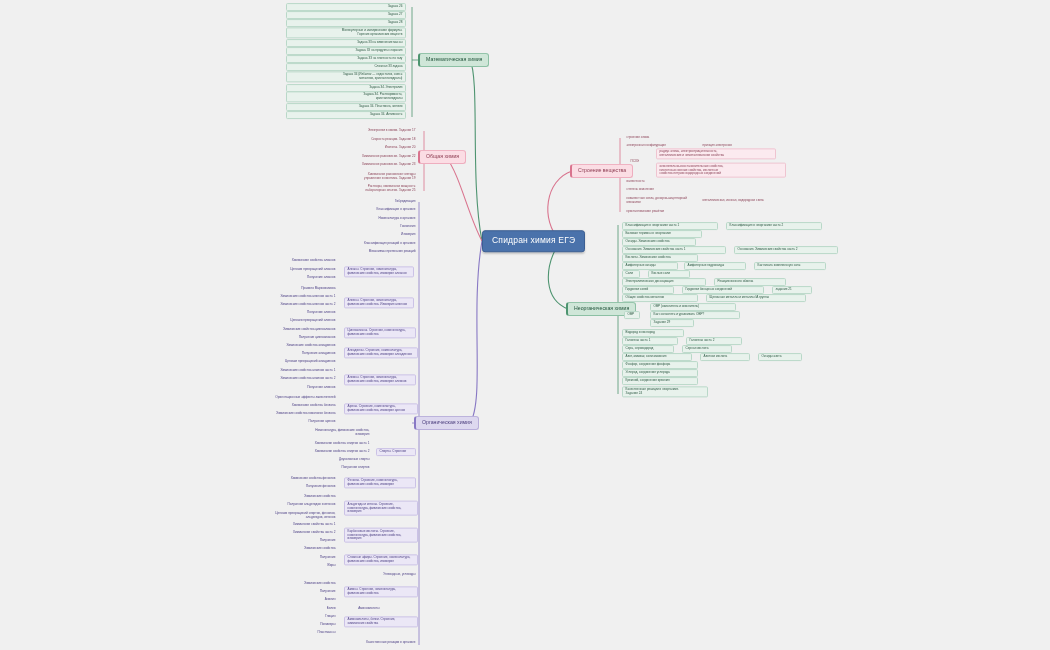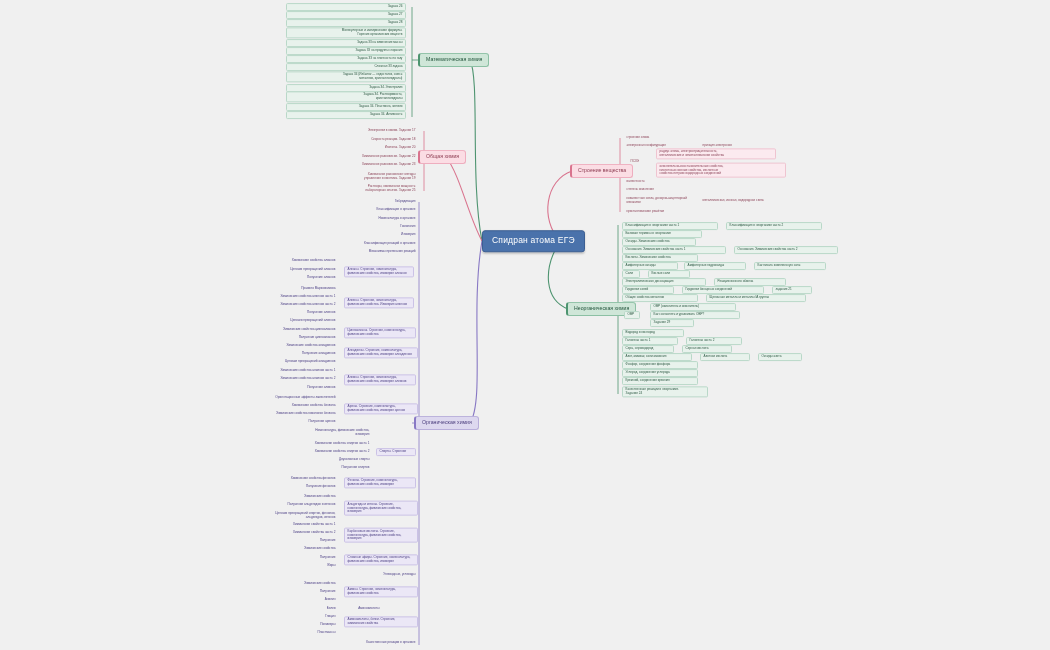--- a/index.html
+++ b/index.html
@@ -47,21 +47,21 @@
     <line x1="424" y1="131" x2="424" y2="191" stroke="#d9748e" stroke-width=".8"></line>
     <line x1="424" y1="157" x2="418" y2="157" stroke="#d9748e" stroke-width=".8"></line>
     <line x1="620" y1="138" x2="620" y2="212" stroke="#d9748e" stroke-width=".8"></line>
     <line x1="613" y1="171" x2="620" y2="171" stroke="#d9748e" stroke-width=".8"></line>
     <line x1="618" y1="225" x2="618" y2="394" stroke="#4e9470" stroke-width=".8"></line>
     <line x1="610" y1="309" x2="618" y2="309" stroke="#4e9470" stroke-width=".8"></line>
     <line x1="419" y1="202" x2="419" y2="645" stroke="#8878c4" stroke-width=".8"></line>
     <line x1="412" y1="423" x2="419" y2="423" stroke="#8878c4" stroke-width=".8"></line>
   </svg>
 
-  <div class="node root" style="left:482px;top:241px;">Спидран атома ЕГЭ</div>
+  <div class="node root" style="left:482px;top:241px;">Спидран химия ЕГЭ</div>
 
   <div class="node b1 green" style="left:418px;top:60px;">Математическая химия</div>
   <div class="node b1 pink" style="left:418px;top:157px;">Общая химия</div>
   <div class="node b1 pink" style="left:570px;top:171px;">Строение вещества</div>
   <div class="node b1 green" style="left:566px;top:309px;">Неорганическая химия</div>
   <div class="node b1 purple" style="left:414px;top:423px;">Органическая химия</div>
 
   <div class="node lf green ra" style="right:644px;top:7px;width:120px;">Задача 26</div>
   <div class="node lf green ra" style="right:644px;top:15px;width:120px;">Задача 27</div>
   <div class="node lf green ra" style="right:644px;top:23px;width:120px;">Задача 28</div>

